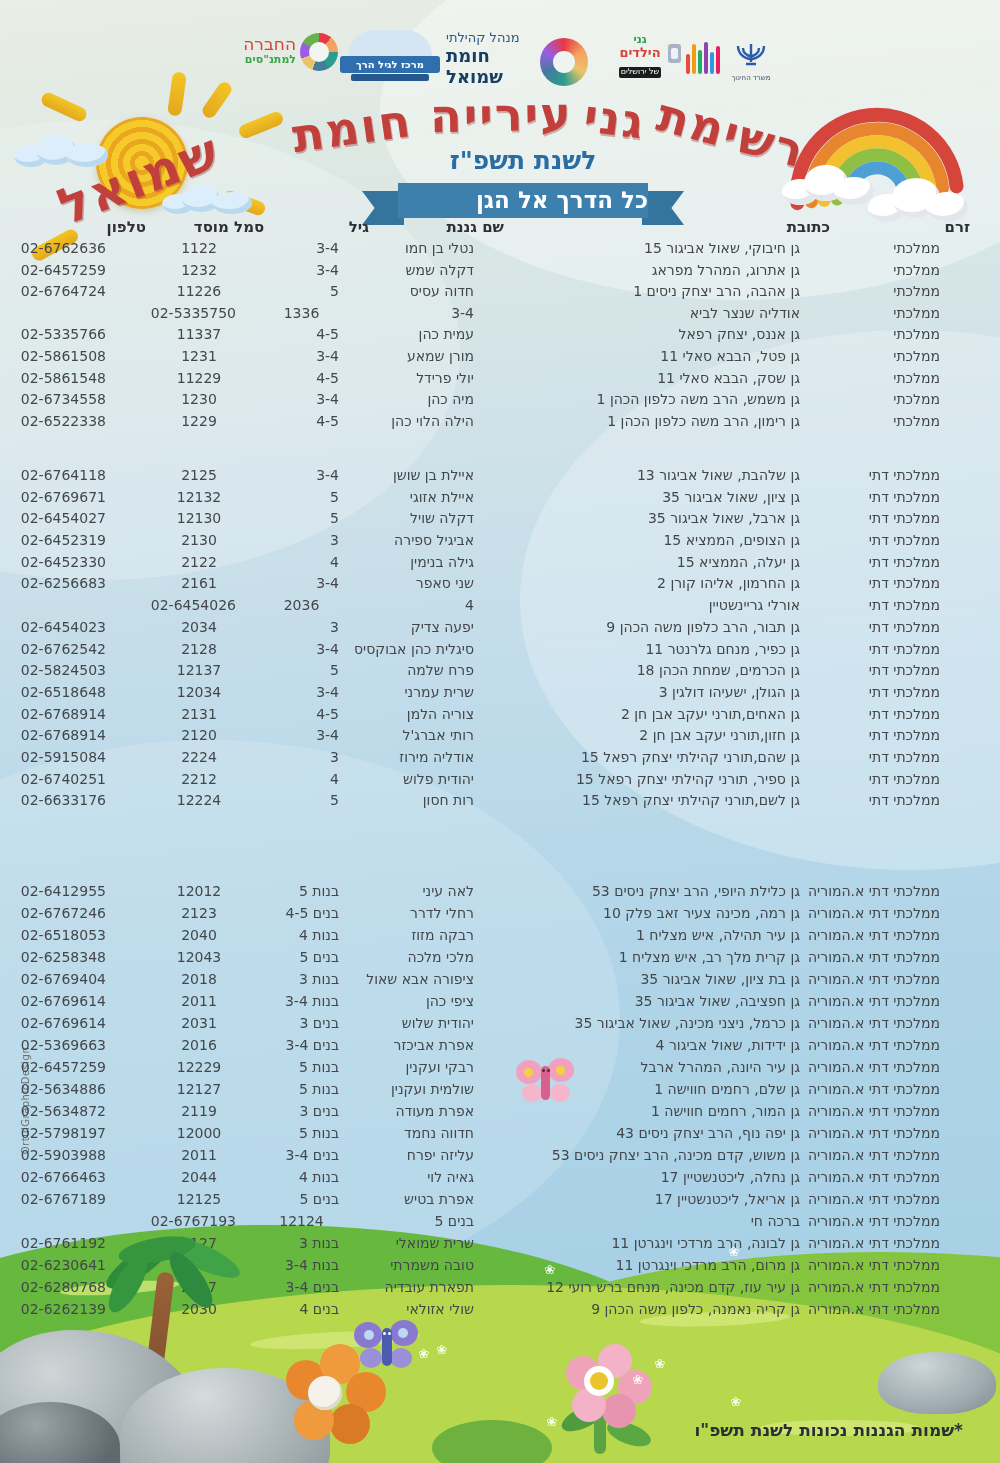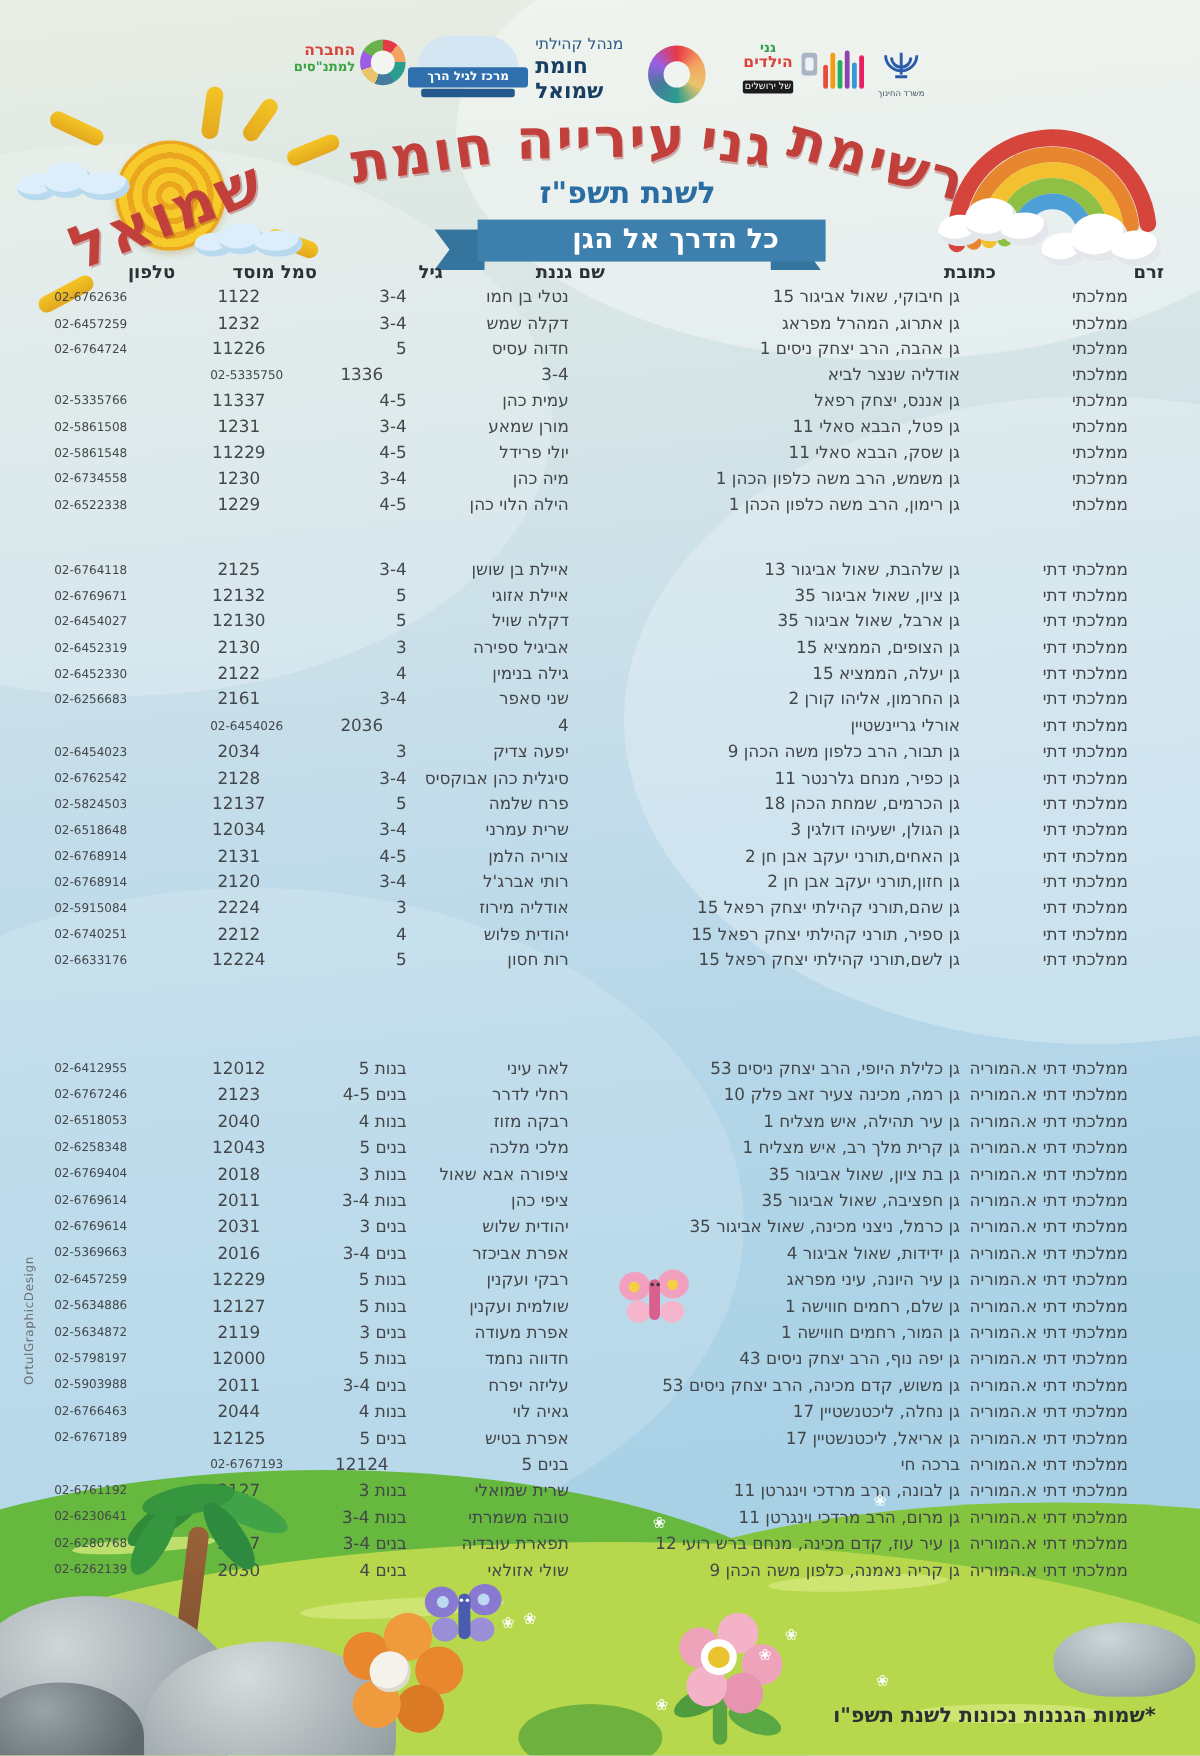--- a/index.html
+++ b/index.html
@@ -8,21 +8,21 @@
     background:linear-gradient(175deg,#eaeee4 0%,#dfe9e3 10%,#d2e3e8 28%,#c2dcea 46%,#b3d6e8 62%,#abd2e6 78%,#a7d0e4 92%);}
   .wave{position:absolute;border-radius:50%;z-index:0;}
   .w1{top:-80px;left:380px;width:720px;height:380px;background:rgba(255,255,255,.38);}
   .w2{top:120px;left:-260px;width:720px;height:460px;background:rgba(255,255,255,.22);}
   .w3{top:330px;left:520px;width:780px;height:540px;background:rgba(244,250,252,.32);}
   .w4{top:740px;left:-200px;width:820px;height:560px;background:rgba(255,255,255,.16);}
 
   
   .logos{position:absolute;top:0;left:0;width:1000px;height:100px;z-index:3;}
   .matnasim{position:absolute;left:236px;top:36px;width:60px;text-align:right;line-height:1.05;}
-  .matnasim .l1{color:#d8433b;font-weight:bold;font-size:13px;}
+  .matnasim .l1{color:#d8433b;font-weight:normal;font-size:17px;}
   .matnasim .l2{color:#3aa547;font-weight:bold;font-size:11px;}
   .matnasim-ring{position:absolute;left:300px;top:33px;width:38px;height:38px;border-radius:50%;
     background:conic-gradient(#e63946 0 40deg,#f4a261 40deg 90deg,#2a9d8f 90deg 150deg,#457b9d 150deg 200deg,#e9c46a 200deg 250deg,#9b5de5 250deg 300deg,#6ab04c 300deg 360deg);}
   .matnasim-ring:after{content:"";position:absolute;left:9px;top:9px;width:20px;height:20px;border-radius:50%;background:#f2f5f0;}
   .gilrach{position:absolute;left:340px;top:30px;width:100px;text-align:center;}
   .gilrach .dome{width:84px;height:26px;margin:0 auto;border-radius:42px 42px 0 0;background:#d4e6f2;}
   .gilrach .band{width:100px;height:17px;background:#2f6fad;border-radius:3px;color:#fff;font-size:10px;font-weight:bold;line-height:17px;}
   .gilrach .strip{width:78px;height:7px;margin:1px auto 0;background:#24588f;border-radius:2px;}
   .minhal{position:absolute;left:446px;top:30px;width:100px;text-align:left;}
   .minhal .l1{color:#2a5b8a;font-size:13px;}
@@ -53,37 +53,37 @@
 
   
   .rainbow{position:absolute;left:780px;top:70px;width:185px;height:155px;z-index:2;transform:rotate(-6deg);}
 
   
   .title-word{position:absolute;color:#c2403c;font-weight:bold;z-index:3;letter-spacing:2px;
     text-shadow:1px 2px 0 rgba(146,43,40,.35);}
   .subtitle{position:absolute;left:398px;top:146px;width:250px;text-align:center;color:#2a6da3;
     font-size:25px;font-weight:bold;z-index:3;}
   .ribbon{position:absolute;left:398px;top:183px;width:250px;height:35px;background:#3d80ad;z-index:3;
-    color:#fff;font-size:23px;font-weight:bold;text-align:center;line-height:35px;direction:rtl;padding-left:40px;}
+    color:#fff;font-size:23px;font-weight:bold;text-align:right;line-height:35px;direction:rtl;}
   .ribbon-tail{position:absolute;top:191px;width:42px;height:34px;background:#34749d;z-index:2;}
   .tail-l{left:362px;clip-path:polygon(0 0,100% 0,100% 100%,0 100%,30% 50%);}
   .tail-r{left:642px;clip-path:polygon(0 0,100% 0,70% 50%,100% 100%,0 100%);}
 
   
   .thead,.trow{display:grid;grid-template-columns:140px 326px 135px 75px 130px 114px;direction:rtl;
     padding-right:30px;z-index:5;position:relative;}
   .thead{position:absolute;left:0;top:218px;width:970px;font-size:15px;font-weight:bold;color:#2e3133;}
   .rows{position:absolute;left:0;width:970px;z-index:5;}
   .s1{top:238px;} .s2{top:465px;} .s3{top:880px;}
   .s1 .trow{height:21.6px;line-height:21.6px;}
   .s2 .trow{height:21.7px;line-height:21.7px;}
   .s3 .trow{height:22px;line-height:22px;}
   .cell{white-space:nowrap;overflow:visible;font-size:14px;color:#43474a;}
   .thead .cell{font-size:15px;color:#2e3133;}
-  .c-phone{direction:ltr;text-align:right;padding-right:28px;font-size:10px;}
+  .c-phone{direction:ltr;text-align:right;padding-right:28px;font-size:14px;}
   .thead .c-phone{padding-right:18px;}
   .c-symbol{text-align:center;}
   .c-age{text-align:right;}
 
   
   .hill{position:absolute;border-radius:50%;}
   .h1{left:-180px;top:1225px;width:900px;height:330px;background:#66b83e;z-index:3;}
   .h2{left:420px;top:1252px;width:920px;height:310px;background:#84c43f;z-index:3;}
   .h3{left:-60px;top:1285px;width:1140px;height:280px;background:#b7d84d;z-index:4;}
   .hbase{position:absolute;left:0;top:1390px;width:1000px;height:73px;background:#b7d84d;z-index:4;}
@@ -476,21 +476,21 @@
       <div class="trow">
         <div class="cell c-stream">ממלכתי דתי א.המוריה</div>
         <div class="cell c-address">גן ידידות, שאול אביגור 4</div>
         <div class="cell c-teacher">אפרת אביכזר</div>
         <div class="cell c-age">בנים 3-4</div>
         <div class="cell c-symbol">2016</div>
         <div class="cell c-phone">02-5369663</div>
       </div>
       <div class="trow">
         <div class="cell c-stream">ממלכתי דתי א.המוריה</div>
-        <div class="cell c-address">גן עיר היונה, עיני מפראג</div>
+        <div class="cell c-address">גן עיר היונה, המהרל ארבל</div>
         <div class="cell c-teacher">רבקי ועקנין</div>
         <div class="cell c-age">בנות 5</div>
         <div class="cell c-symbol">12229</div>
         <div class="cell c-phone">02-6457259</div>
       </div>
       <div class="trow">
         <div class="cell c-stream">ממלכתי דתי א.המוריה</div>
         <div class="cell c-address">גן שלם, רחמים חווישה 1</div>
         <div class="cell c-teacher">שולמית ועקנין</div>
         <div class="cell c-age">בנות 5</div>

